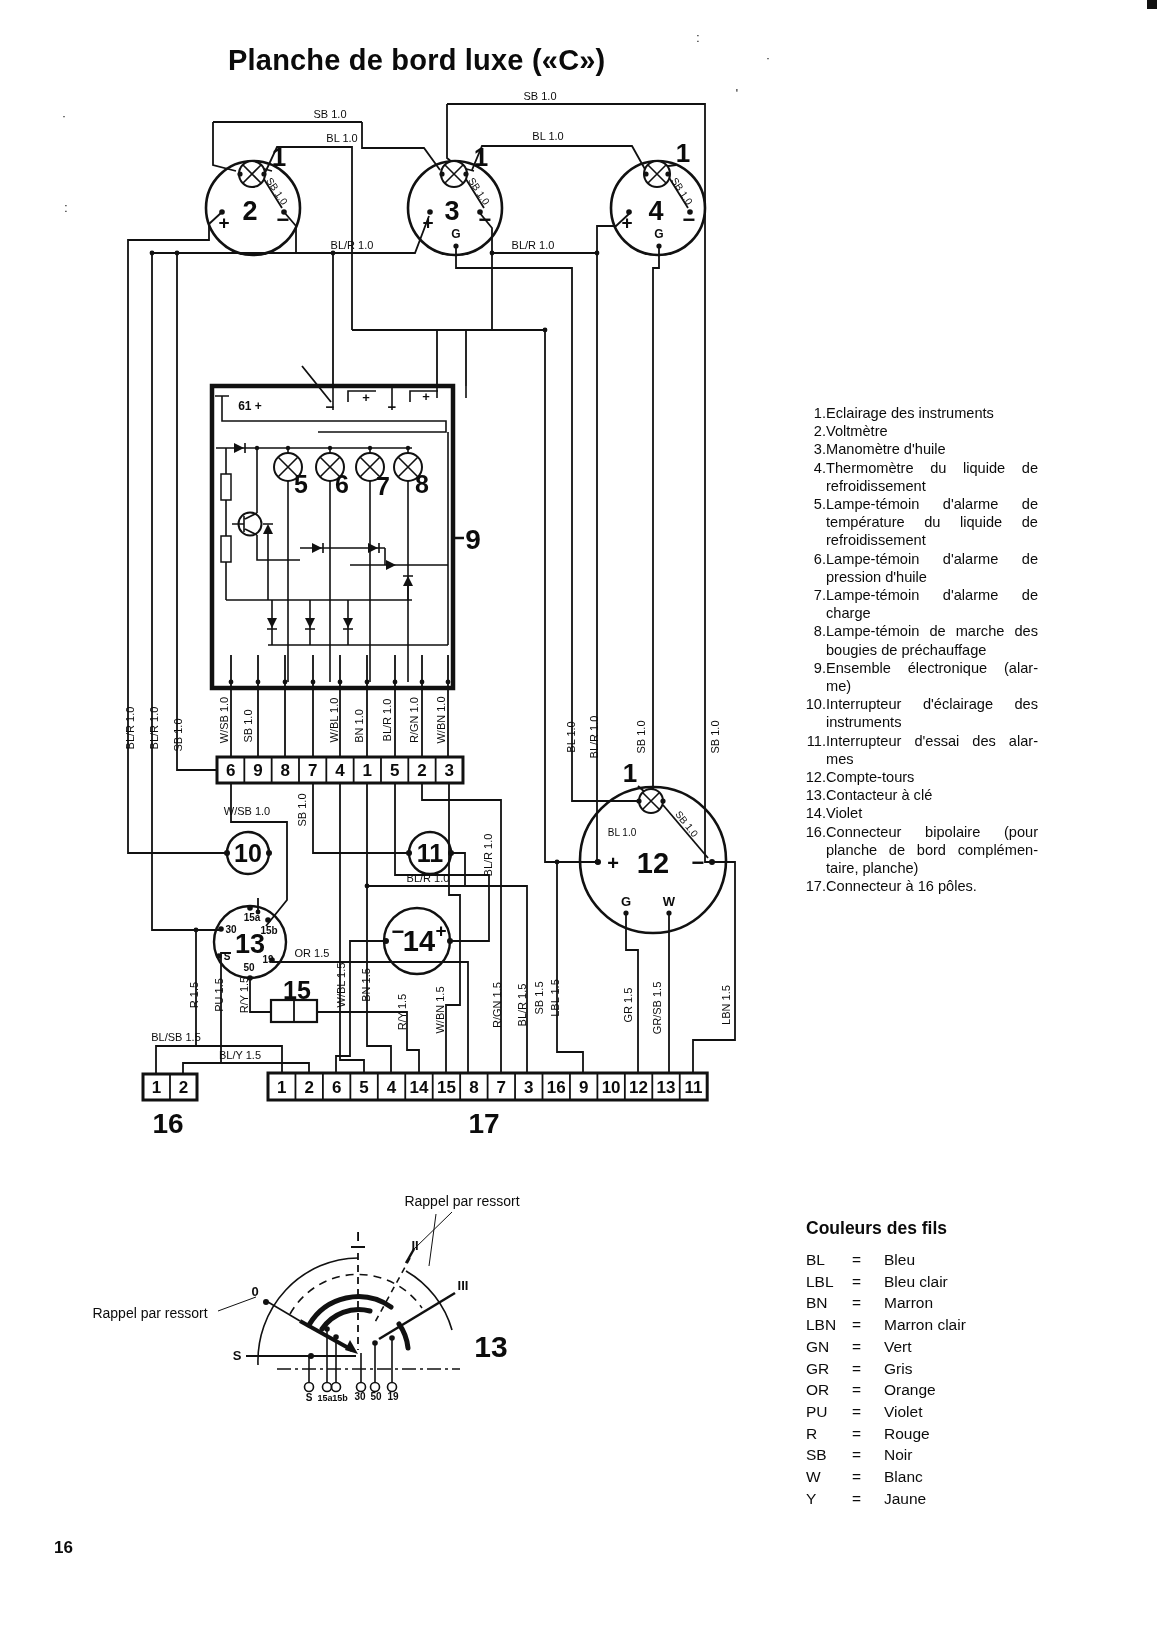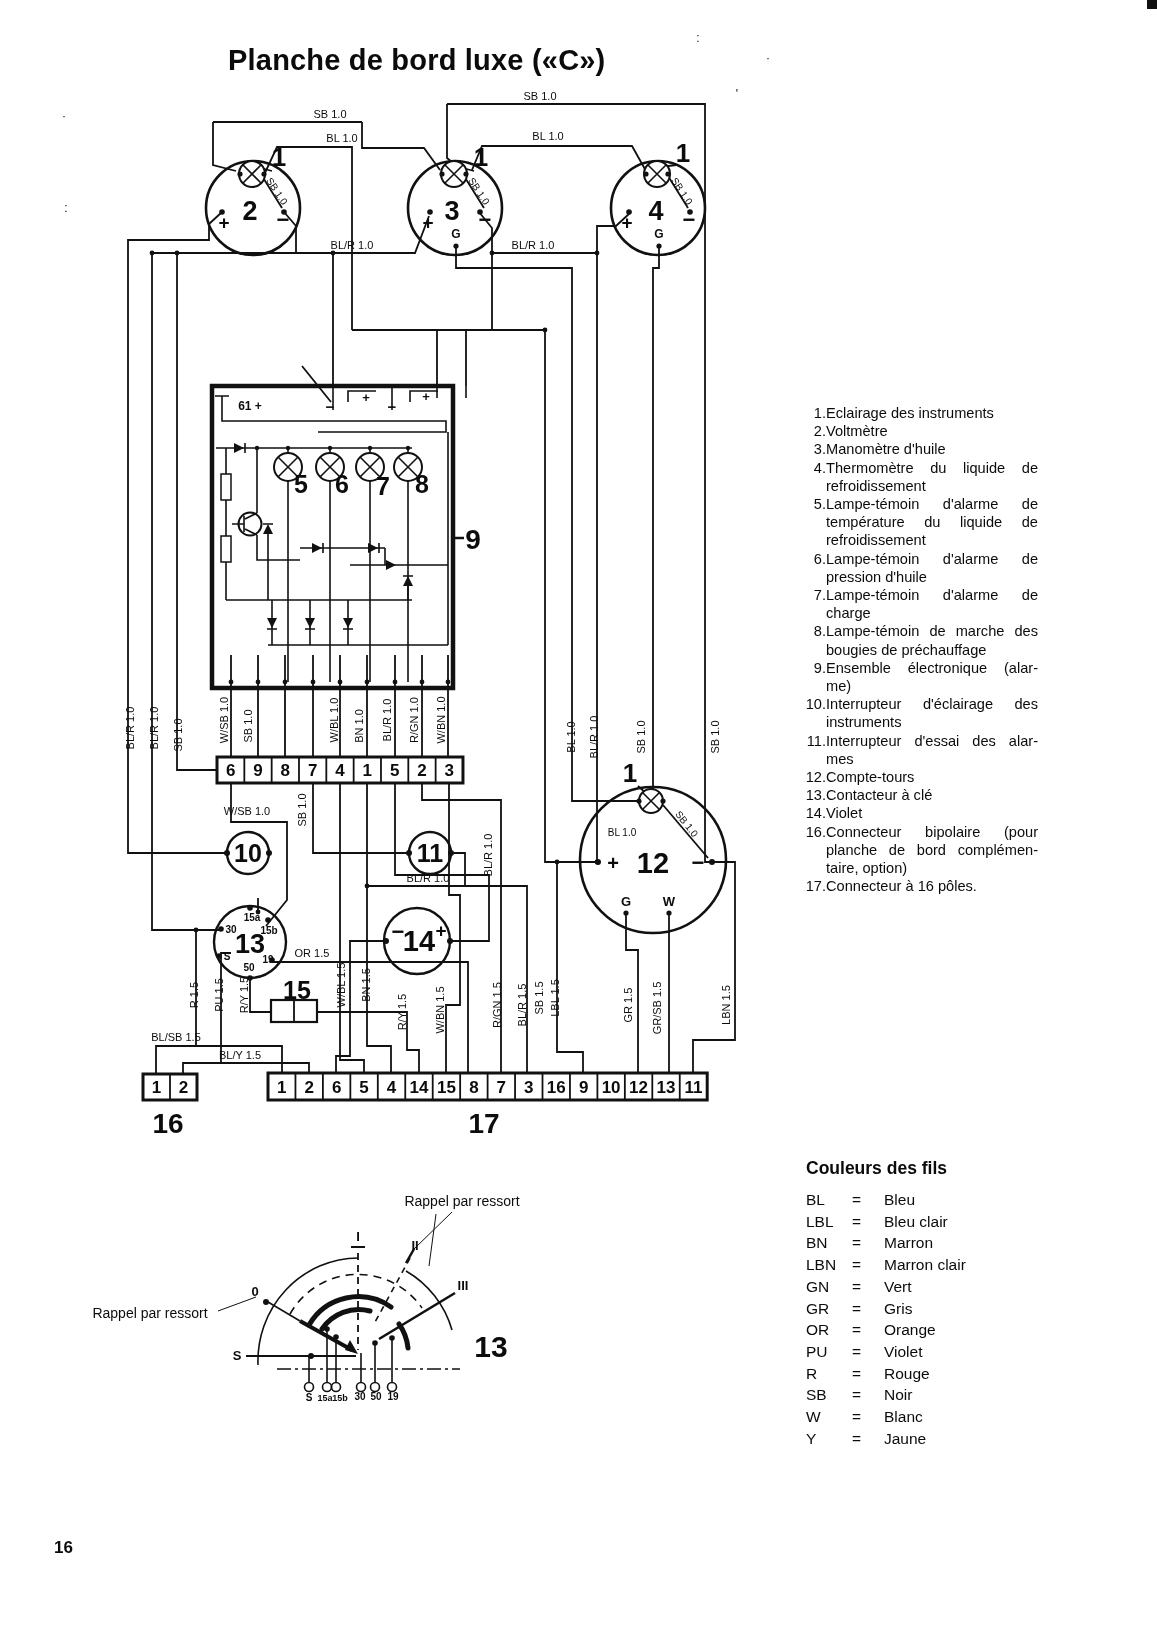--- a/index.html
+++ b/index.html
@@ -9,21 +9,21 @@
   #diagram-svg{position:absolute;left:0;top:0;}
   #diagram-svg text{font-family:"Liberation Sans", sans-serif;fill:#0c0c0c;}
   
   .legend{position:absolute;left:796px;top:404px;width:262px;font-size:14.6px;line-height:18.2px;}
   .legend .item{display:flex;}
   .legend .num{width:30px;text-align:right;flex:0 0 30px;}
   .legend .txt{margin-left:0;width:212px;}
   .legend .ln{text-align:justify;text-align-last:justify;}
   .legend .ln.last{text-align-last:left;}
   
-  .colors{position:absolute;left:806px;top:1158px;font-size:15.5px;}
+  .colors{position:absolute;left:806px;top:1218px;font-size:15.5px;}
   .colors .c-title{font-size:17.5px;font-weight:700;margin-bottom:10px;}
   .colors .row{display:flex;line-height:21.7px;}
   .colors .abbr{width:46px;}
   .colors .eq{width:32px;}
   .page-number{position:absolute;left:54px;top:1538px;font-size:17px;font-weight:700;}
   .corner-mark{position:absolute;right:0;top:0;width:10px;height:9px;background:#111;}
 </style>
 </head>
 <body>
 
@@ -535,21 +535,21 @@
         <div class="num">14.</div>
         <div class="txt">
           <div class="ln last">Violet</div>
         </div>
       </div>
       <div class="item">
         <div class="num">16.</div>
         <div class="txt">
           <div class="ln">Connecteur bipolaire (pour</div>
           <div class="ln">planche de bord complémen-</div>
-          <div class="ln last">taire, option)</div>
+          <div class="ln last">taire, planche)</div>
         </div>
       </div>
       <div class="item">
         <div class="num">17.</div>
         <div class="txt">
           <div class="ln last">Connecteur à 16 pôles.</div>
         </div>
       </div>
     </div>
 

